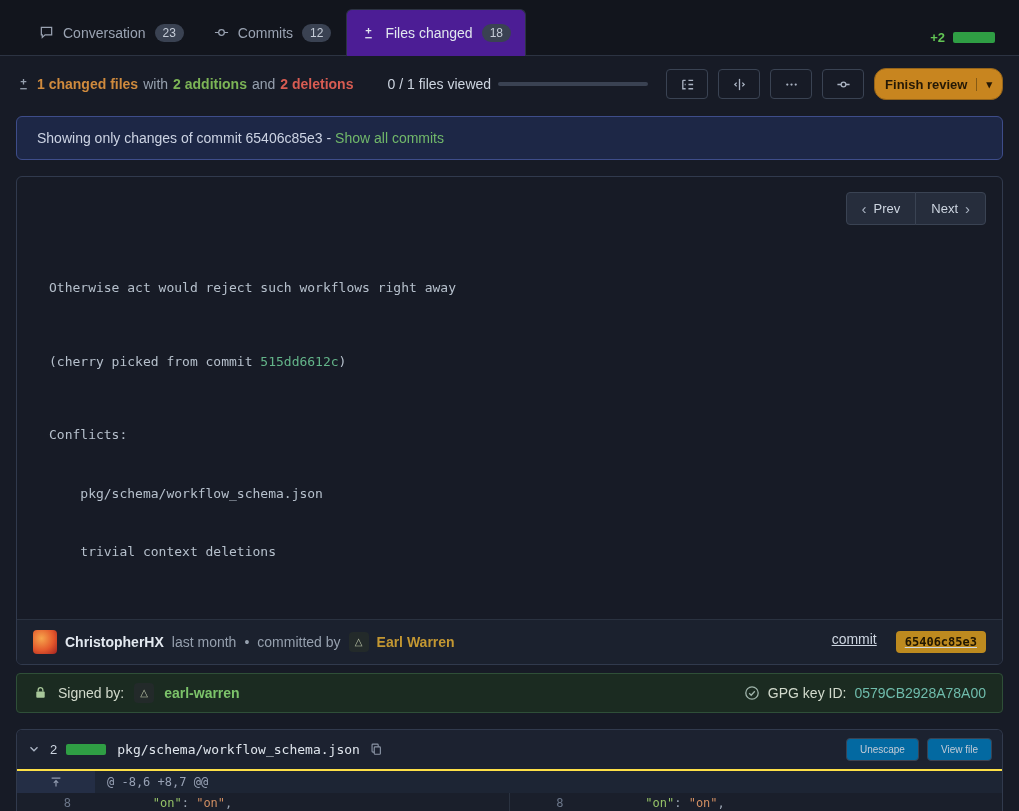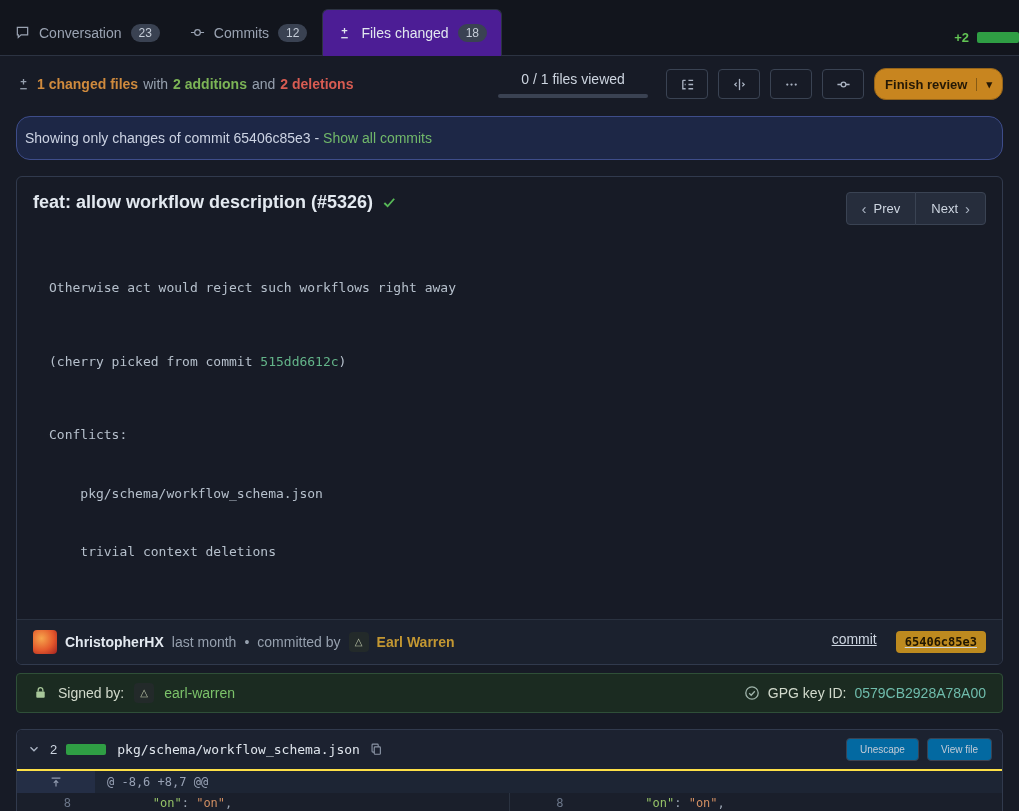--- a/index.html
+++ b/index.html
@@ -6,44 +6,44 @@
   html, body { margin: 0; padding: 0; }
   body {
     width: 1019px; height: 811px; overflow: hidden;
     background: #171b26; color: #cdd5e0;
     font-family: "Liberation Sans", sans-serif; font-size: 14px;
   }
   svg { display: block; }
   .icon { display: inline-flex; align-items: center; justify-content: center; flex: none; }
 
   
-  .tabbar { display: flex; align-items: stretch; height: 56px; padding: 9px 0 0; background: #12151d; border-bottom: 1px solid #2c3342; }
+  .tabbar { display: flex; align-items: stretch; height: 56px; padding: 9px 24px 0; background: #12151d; border-bottom: 1px solid #2c3342; }
   .tab { display: flex; align-items: center; gap: 9px; padding: 0 14px; color: #9aa3b2; border: 1px solid transparent; border-bottom: none; cursor: pointer; }
   .tab.active { background: #4c1d95; border-color: #2c3342; border-radius: 6px 6px 0 0; color: #e1e7ef; margin-bottom: -1px; }
   .count { background: #3a4252; color: #c6cdd8; font-size: 12px; border-radius: 10px; padding: 2px 8px; }
   .diffstat { margin-left: auto; display: flex; align-items: center; gap: 8px; padding-bottom: 10px; align-self: flex-end; }
   .diffstat-num { color: #62c554; font-weight: 700; font-size: 13px; }
   .diffstat-bar { width: 42px; height: 11px; background: #2f9e44; border-radius: 2px; }
 
   
   .toolbar { display: flex; align-items: center; padding: 12px 16px 8px; gap: 6px; }
   .toolbar .sum { display: flex; align-items: center; gap: 5px; }
   .orange-t { color: #cf8a3d; font-weight: 700; }
   .green-t { color: #7cb456; font-weight: 700; }
   .red-t { color: #d85c52; font-weight: 700; }
   .muted { color: #96a0ae; }
   .tb-right { margin-left: auto; display: flex; align-items: center; gap: 10px; }
-  .viewed { display: flex; flex-direction: column; align-items: center; gap: 7px; margin-right: 8px; }
+  .viewed { display: flex; flex-direction: row; align-items: center; gap: 7px; margin-right: 8px; }
   .viewed-bar { width: 150px; height: 4px; background: #3a4252; border-radius: 2px; }
   .ibtn { width: 42px; height: 30px; border: 1px solid #3a4353; border-radius: 4px; display: flex; align-items: center; justify-content: center; color: #aab3c2; background: transparent; cursor: pointer; }
   .btn-orange { background: #c8851f; border: 1px solid #95641a; color: #241806; font-weight: 700; font-size: 13px; height: 32px; border-radius: 12px; display: flex; align-items: center; padding: 0 10px; cursor: pointer; }
   .btn-orange .caret { margin-left: 9px; padding-left: 9px; border-left: 1px solid rgba(36,24,6,.4); font-size: 11px; }
 
   
-  .banner { margin: 8px 16px 16px; background: #1d2746; border: 1px solid #3e4d8a; border-radius: 14px; padding: 13px 8px; color: #ccd3e3; }
+  .banner { margin: 8px 16px 16px; background: #1d2746; border: 1px solid #3e4d8a; border-radius: 6px; padding: 13px 20px; color: #ccd3e3; }
   .banner a { color: #71b86a; text-decoration: none; cursor: pointer; }
 
   
   .commit-box { margin: 0 16px 8px; border: 1px solid #313a4d; border-radius: 6px; overflow: hidden; }
   .commit-head { display: flex; align-items: flex-start; padding: 15px 16px 12px; }
   .commit-title { display: flex; align-items: center; gap: 9px; font-size: 18px; font-weight: 600; color: #e3e9f0; }
   .pager { margin-left: auto; display: flex; }
   .pbtn { background: #262d3c; border: 1px solid #3a4353; padding: 7px 15px; font-size: 13px; color: #cdd5e0; display: flex; gap: 7px; align-items: center; cursor: pointer; }
   .pbtn:first-child { border-radius: 4px 0 0 4px; }
   .pbtn:last-child { border-radius: 0 4px 4px 0; margin-left: -1px; }
@@ -54,21 +54,21 @@
   .author-row { background: #1b212e; border-top: 1px solid #2a3240; padding: 10px 16px; display: flex; align-items: center; gap: 8px; }
   .avatar-lg { width: 24px; height: 24px; border-radius: 4px; background: radial-gradient(circle at 35% 35%, #f6a54c, #e4592c 55%, #a02121); flex: none; cursor: pointer; }
   .avatar-sm { width: 20px; height: 20px; border-radius: 4px; background: #232a2a; color: #b9c2a6; font-size: 10px; display: flex; align-items: center; justify-content: center; flex: none; cursor: pointer; }
   .author-name { color: #e3e9f0; font-weight: 700; cursor: pointer; }
   .committer-name { color: #c39732; font-weight: 700; cursor: pointer; }
   .commit-right { margin-left: auto; display: flex; align-items: flex-start; gap: 19px; text-decoration: underline; }
   .hash-badge { background: #bd8a1f; color: #201602; font-family: "DejaVu Sans Mono", monospace; font-size: 12px; font-weight: 700; padding: 4px 9px; border-radius: 4px; cursor: pointer; }
 
   
   .signed-row { margin: 0 16px 16px; background: #1b2b21; border: 1px solid #2f4f38; border-radius: 4px; padding: 9px 16px; display: flex; align-items: center; gap: 10px; color: #d2dacc; }
-  .signer { color: #7cc36a; font-weight: 400; cursor: pointer; }
+  .signer { color: #7cc36a; font-weight: 700; cursor: pointer; }
   .signed-right { margin-left: auto; display: flex; align-items: center; gap: 8px; }
   .gpg-key { color: #6fbcac; }
   .lock-ic { color: #a8c79a; }
   .shield-ic { color: #9fb4ab; }
 
   
   .diff-box { margin: 0 16px; border: 1px solid #313a4d; border-bottom: none; border-radius: 6px 6px 0 0; overflow: hidden; }
   .file-header { background: #1c2230; padding: 8px 10px; display: flex; align-items: center; gap: 9px; }
   .collapse-btn { color: #aab3c2; cursor: pointer; }
   .fstat-num { font-size: 13px; color: #cdd5e0; }
@@ -189,28 +189,20 @@
   </div>
 </div>
 
 <div class="banner">
   <span>Showing only changes of commit 65406c85e3 -</span>
   <a>Show all commits</a>
 </div>
 
 <div class="commit-box">
   <div class="commit-head">
-    <div class="commit-title">
-      <span>feat: allow workflow description (#5326)</span>
-      <span class="icon">
-        <svg width="15" height="15" viewBox="0 0 16 16" fill="none" stroke="#57b857" stroke-width="2">
-            <path d="M2.5 8.5l3.5 3.5 7-8"></path>
-          </svg>
-      </span>
-    </div>
     <div class="pager">
       <div class="pbtn">
         <span class="chev">‹</span>
         <span>Prev</span>
       </div>
       <div class="pbtn">
         <span>Next</span>
         <span class="chev">›</span>
       </div>
     </div>

